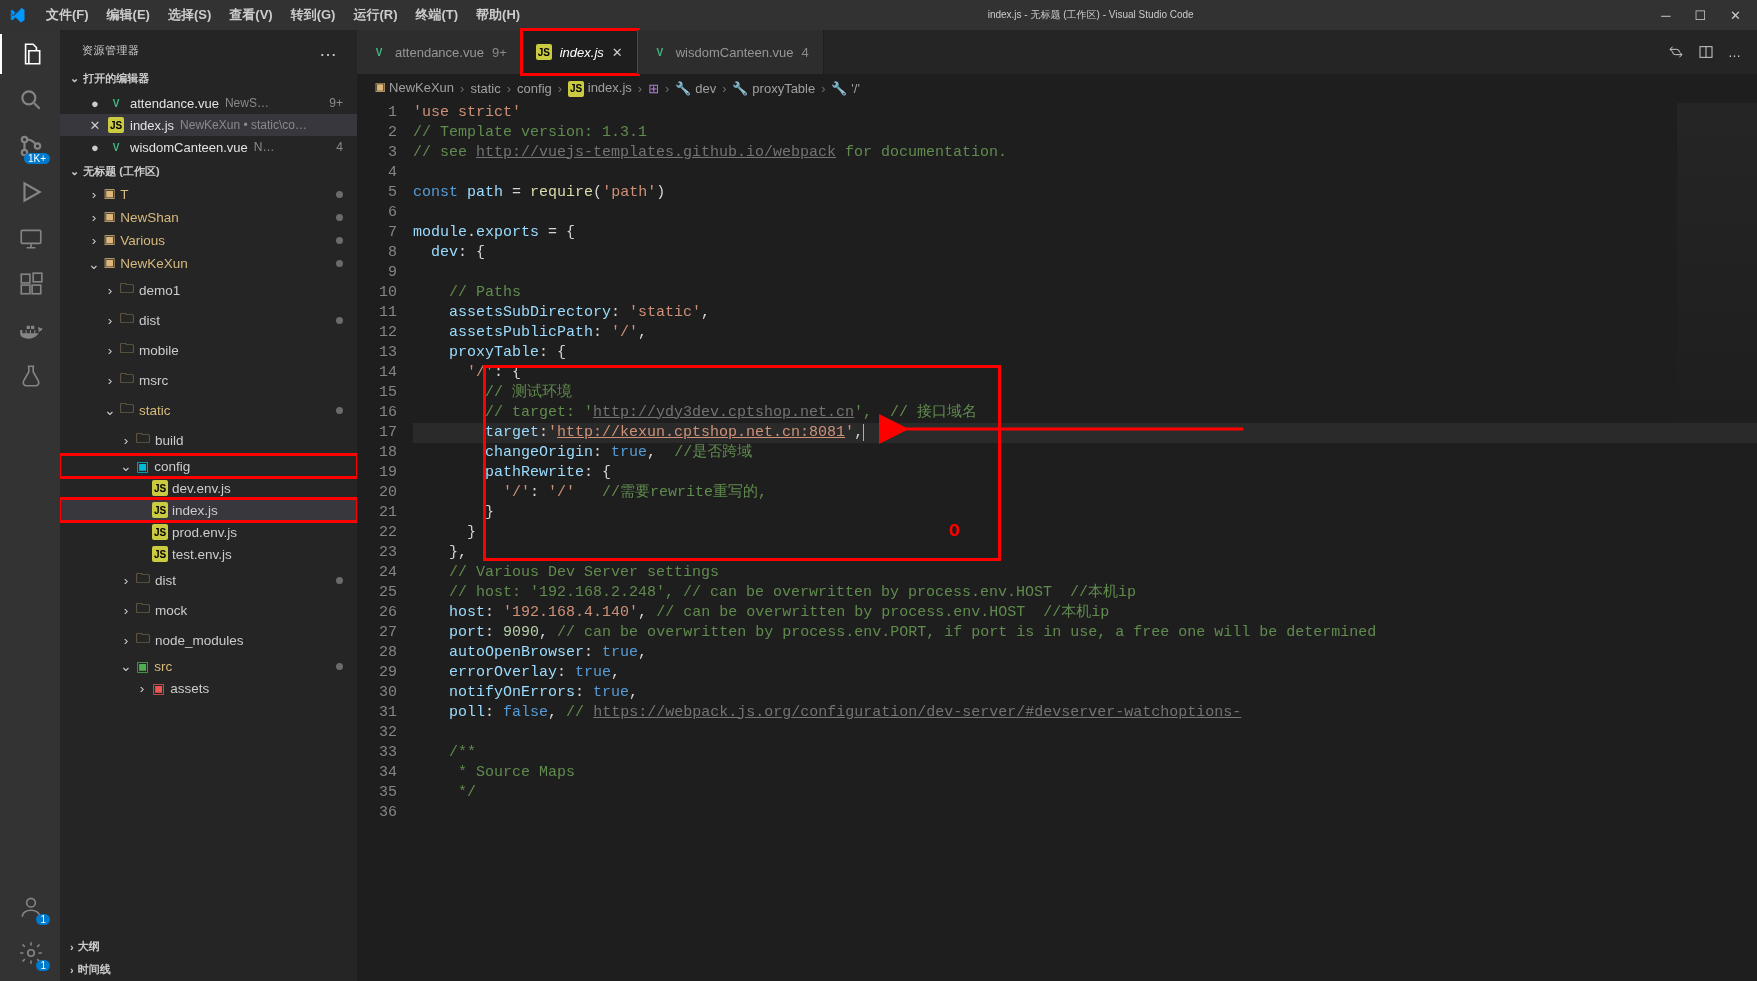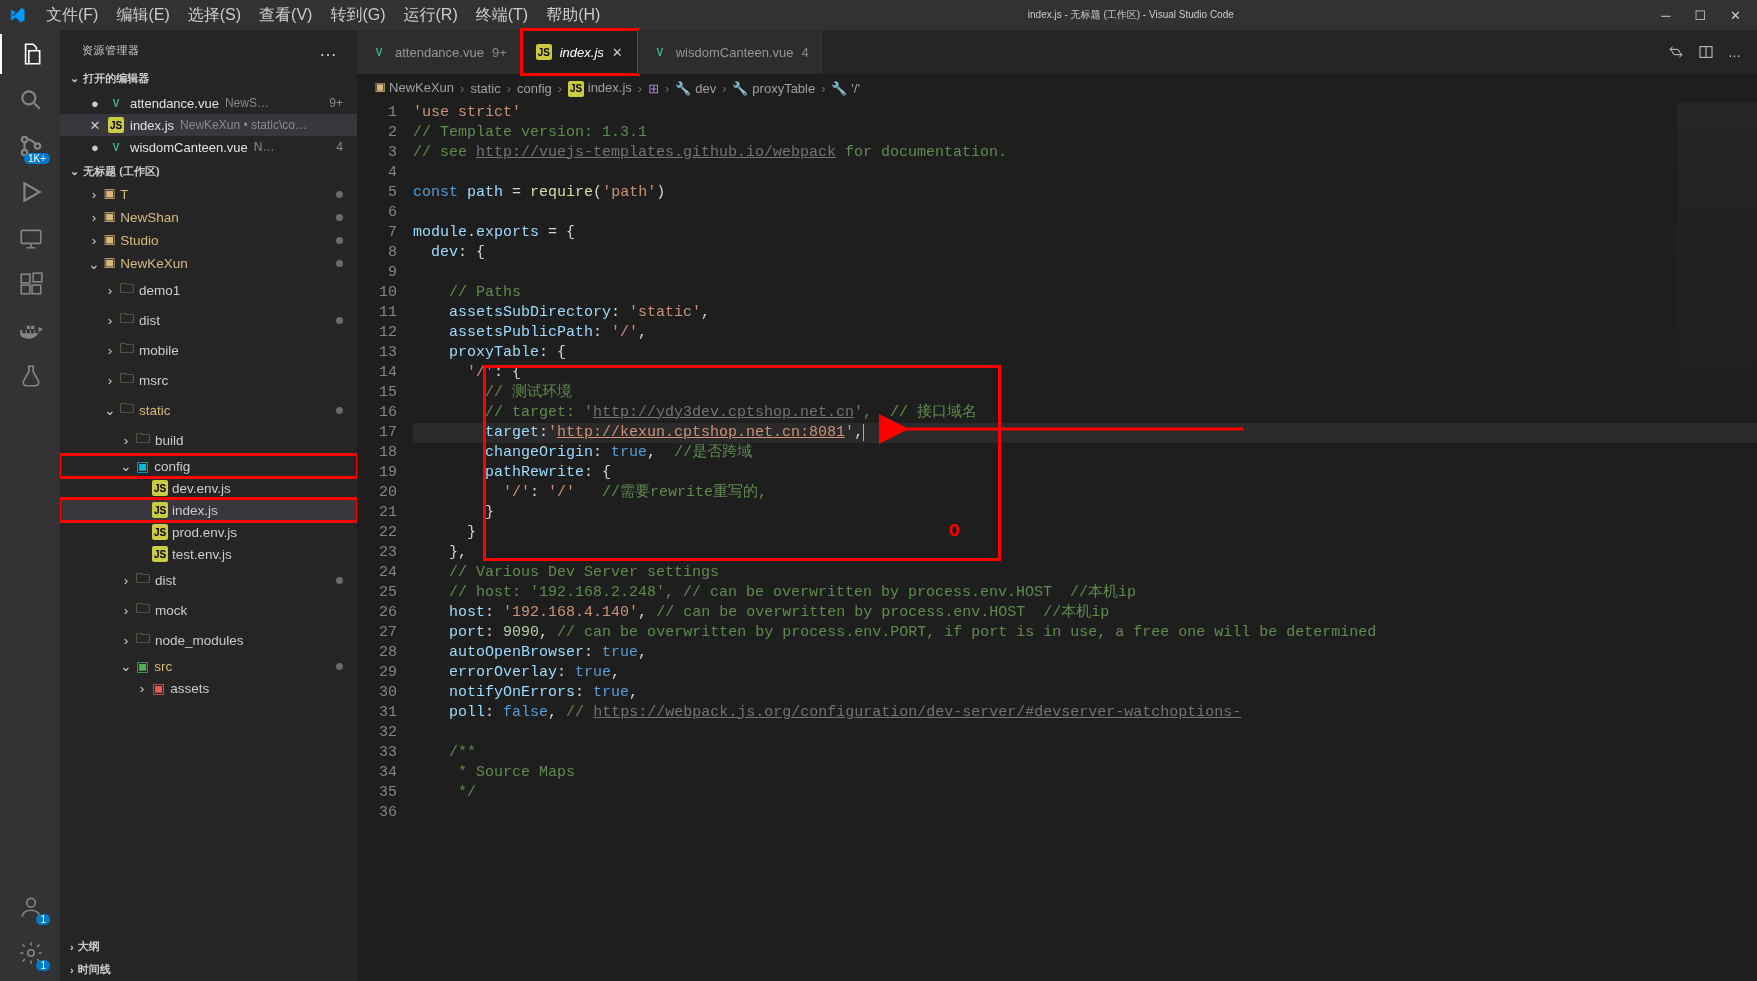--- a/index.html
+++ b/index.html
@@ -15,21 +15,21 @@
 .title-bar {
   height: 30px;
   background: #323233;
   display: flex;
   align-items: center;
   padding: 0 8px;
   -webkit-app-region: drag;
 }
 .title-bar .logo { width: 18px; height: 18px; margin-right: 12px; }
 .title-bar .menu { display: flex; gap: 2px; }
-.title-bar .menu span { padding: 4px 8px; cursor: pointer; font-size: 16px; }
+.title-bar .menu span { padding: 4px 8px; cursor: pointer; font-size: 13px; font-weight: bold; }
 .title-bar .title { flex: 1; text-align: center; font-size: 10px; color: #cccccc; }
 .title-bar .win-controls { display: flex; gap: 24px; padding: 0 8px; }
 .title-bar .win-controls span { cursor: pointer; color:#ccc; }
 .main { display: flex; height: calc(100% - 30px); }
 .activity-bar {
   width: 60px;
   background: #333333;
   display: flex;
   flex-direction: column;
   align-items: center;
@@ -247,21 +247,21 @@
           <span class="ind" style="width:18px"></span>
           <span class="chev">›</span>
           <span class="folder-ico">🞕</span>
           <span class="label">NewShan</span>
           <span class="mod-dot"></span>
         </div>
         <div class="tree-row mod">
           <span class="ind" style="width:18px"></span>
           <span class="chev">›</span>
           <span class="folder-ico">🞕</span>
-          <span class="label">Studio</span>
+          <span class="label">Various</span>
           <span class="mod-dot"></span>
         </div>
         <div class="tree-row mod">
           <span class="ind" style="width:18px"></span>
           <span class="chev">⌄</span>
           <span class="folder-ico">🞕</span>
           <span class="label">NewKeXun</span>
           <span class="mod-dot"></span>
         </div>
         <div class="tree-row">

